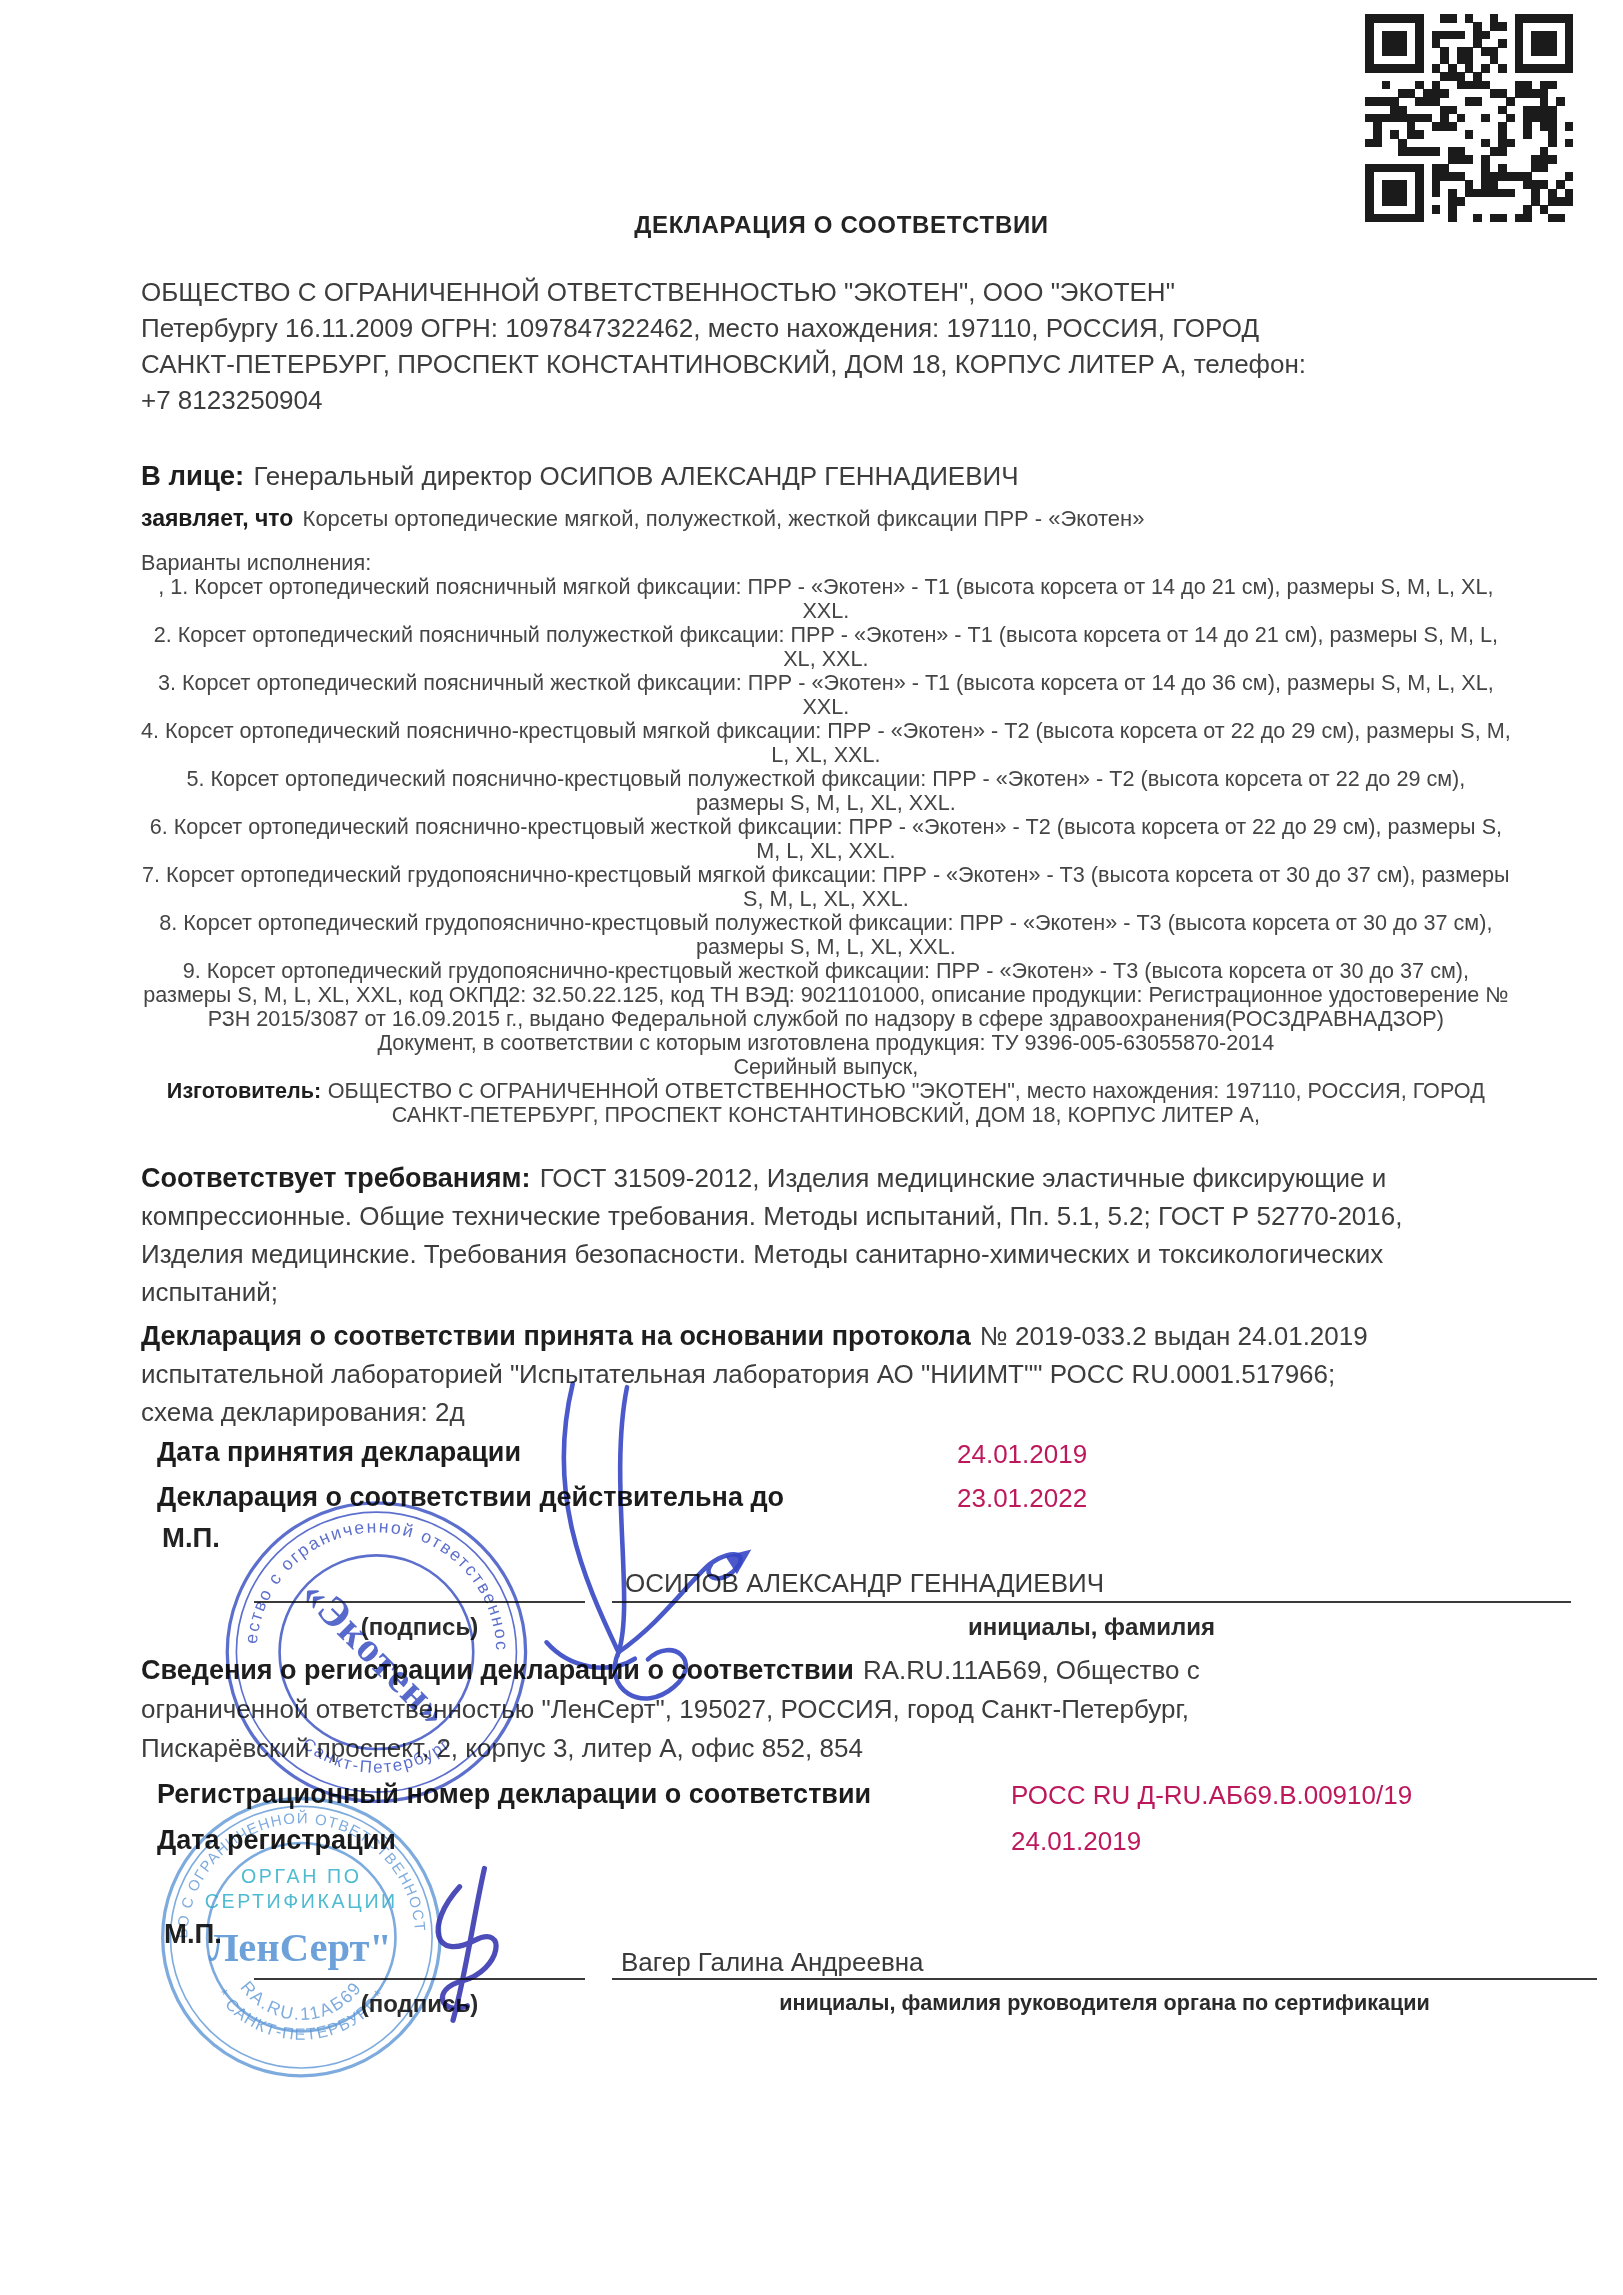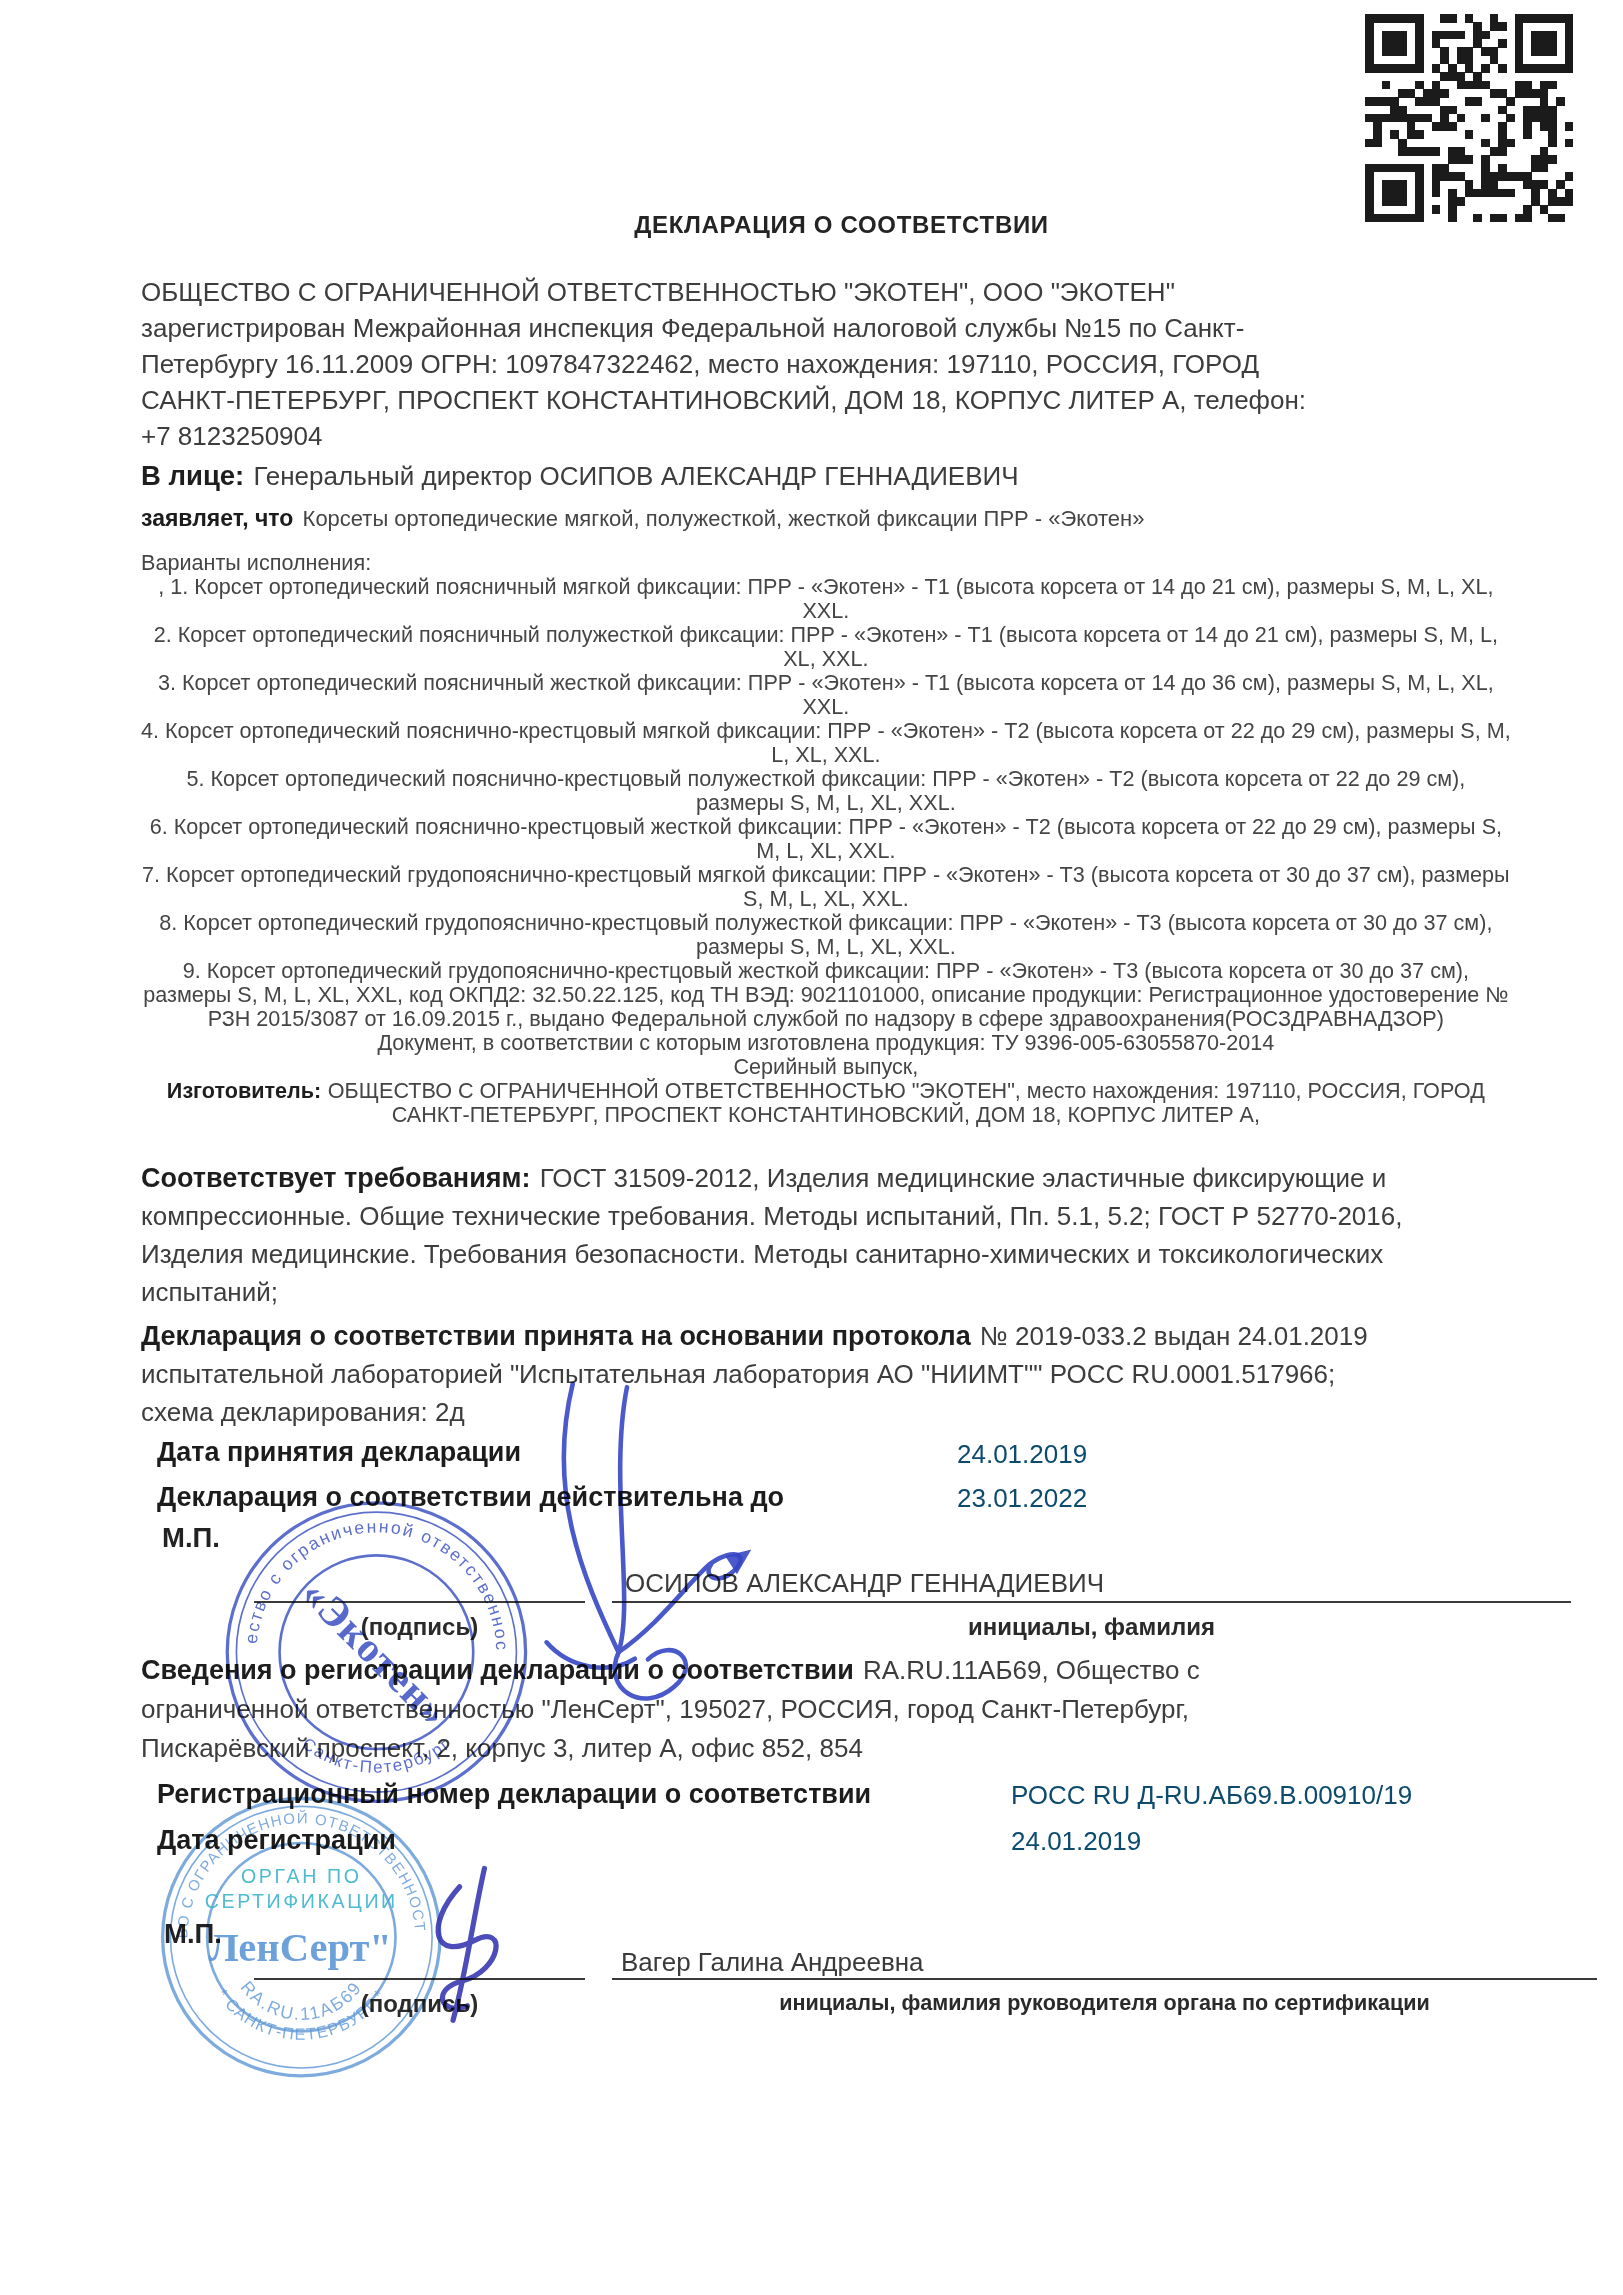--- a/index.html
+++ b/index.html
@@ -12,21 +12,21 @@
   .page{position:relative;width:1624px;height:2295px;background:#fff;overflow:hidden;
         font-family:"Liberation Sans","DejaVu Sans",sans-serif;color:var(--body-text);}
   .abs{position:absolute;}
   .b{font-weight:bold;color:var(--bold-text);}
   .title{left:141px;top:211px;width:1401px;text-align:center;font-size:24px;font-weight:bold;color:#242424;letter-spacing:0.7px;}
   .para{font-size:26px;line-height:36px;}
   .smallpara{font-size:21.6px;line-height:24px;color:#454545;}
   .products div{white-space:nowrap;}
   .lh58{line-height:38px;}
   .datelabel{font-size:27px;font-weight:bold;color:#1c1c1c;}
-  .dateval{font-size:26px;color:#0c4a6e;}
+  .dateval{font-size:26px;color:#be185d;}
   .mp{font-size:27.5px;font-weight:bold;color:#222;}
   .rule{border-top:2.6px solid var(--rule);height:0;}
   .caption{font-size:24px;font-weight:bold;color:#2a2a2a;text-align:center;}
   .name{font-size:26px;color:#3a3a3a;white-space:nowrap;}
   .stamp{mix-blend-mode:multiply;}
   .qr{position:absolute;left:1365px;top:14.4px;width:208px;height:208px;}
   .declares-label{font-size:23px;font-weight:bold;color:#1c1c1c;margin-top:8px;}
   .declares-text{font-size:22px;color:#454545;}
   .inline-gap{display:inline-block;width:9.2px;}
 </style>
@@ -324,21 +324,20 @@
       <rect x="18" y="24" width="1.04" height="1.04" fill="#1b1b1b"></rect>
       <rect x="19" y="24" width="1.04" height="1.04" fill="#1b1b1b"></rect>
       <rect x="22" y="24" width="1.04" height="1.04" fill="#1b1b1b"></rect>
       <rect x="23" y="24" width="1.04" height="1.04" fill="#1b1b1b"></rect>
     </svg>
 
   <div class="abs title">ДЕКЛАРАЦИЯ О СООТВЕТСТВИИ</div>
 
   <div class="abs para" style="left:141px;top:274px;">
     <div>ОБЩЕСТВО С ОГРАНИЧЕННОЙ ОТВЕТСТВЕННОСТЬЮ "ЭКОТЕН", ООО "ЭКОТЕН"</div>
-    <div>зарегистрирован Межрайонная инспекция Федеральной налоговой службы №15 по Санкт-</div>
     <div>Петербургу 16.11.2009 ОГРН: 1097847322462, место нахождения: 197110, РОССИЯ, ГОРОД</div>
     <div>САНКТ-ПЕТЕРБУРГ, ПРОСПЕКТ КОНСТАНТИНОВСКИЙ, ДОМ 18, КОРПУС ЛИТЕР А, телефон:</div>
     <div>+7 8123250904</div>
   </div>
 
   <div class="abs para" style="left:141px;top:458px;">
     <span class="b" style="font-size:27.5px;">В лице:</span><span class="inline-gap"></span><span>Генеральный директор ОСИПОВ АЛЕКСАНДР ГЕННАДИЕВИЧ</span>
   </div>
 
   <div class="abs" style="left:141px;top:505px;">

